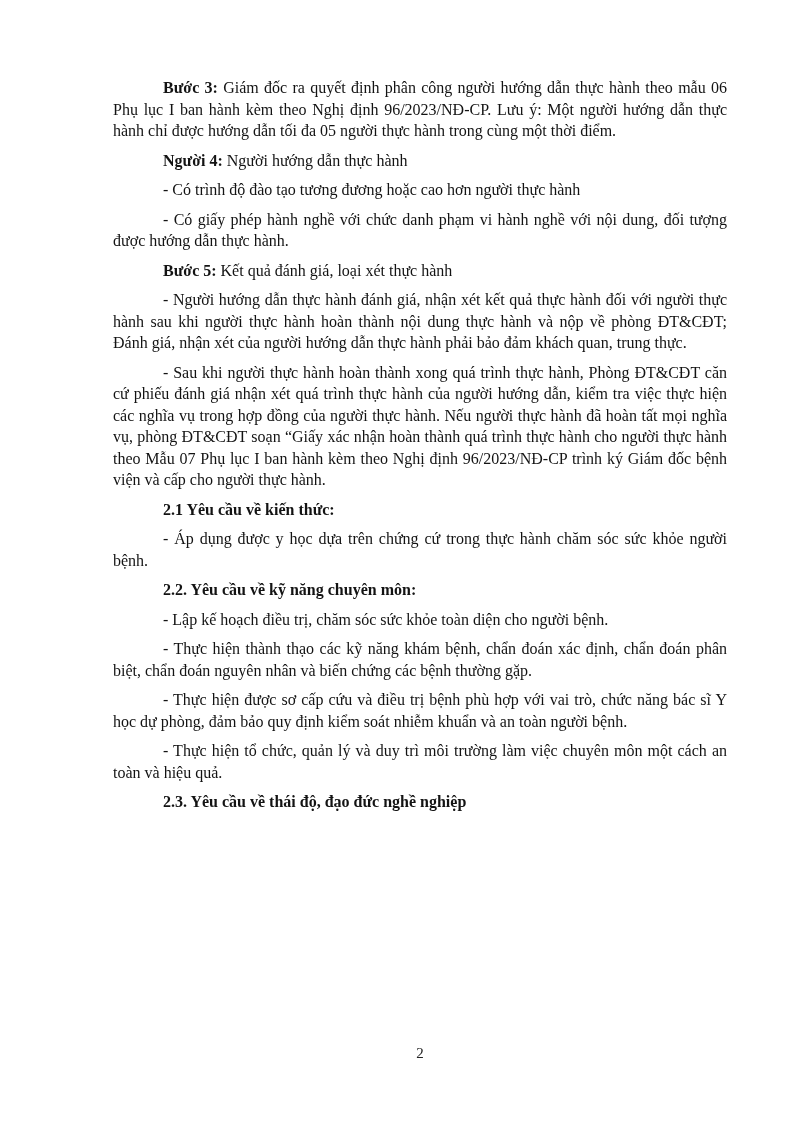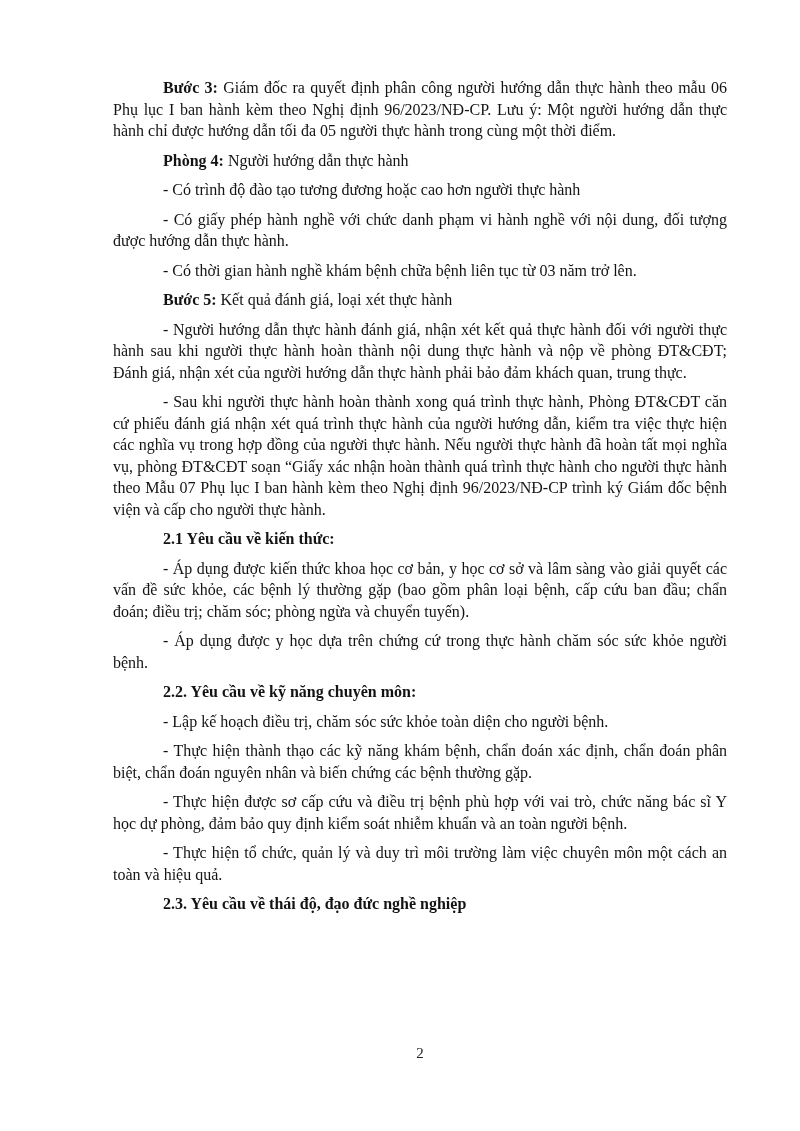--- a/index.html
+++ b/index.html
@@ -44,29 +44,27 @@
     font-size: 15px;
     color: #222222;
   }
 </style>
 </head>
 <body>
 
 <main class="page">
   <section class="doc-body" id="doc-body">
       <p class="para para-step"><b>Bước 3:</b><span> Giám đốc ra quyết định phân công người hướng dẫn thực hành theo mẫu 06 Phụ lục I ban hành kèm theo Nghị định 96/2023/NĐ-CP. Lưu ý: Một người hướng dẫn thực hành chỉ được hướng dẫn tối đa 05 người thực hành trong cùng một thời điểm.</span></p>
-      <p class="para para-step"><b>Phòng 4:</b><span> Người hướng dẫn thực hành</span></p>
+      <p class="para para-step"><b>Người 4:</b><span> Người hướng dẫn thực hành</span></p>
       <p class="para para-bullet"><span>- Có trình độ đào tạo tương đương hoặc cao hơn người thực hành</span></p>
       <p class="para para-bullet"><span>- Có giấy phép hành nghề với chức danh phạm vi hành nghề với nội dung, đối tượng được hướng dẫn thực hành.</span></p>
-      <p class="para para-bullet"><span>- Có thời gian hành nghề khám bệnh chữa bệnh liên tục từ 03 năm trở lên.</span></p>
       <p class="para para-step"><b>Bước 5:</b><span> Kết quả đánh giá, loại xét thực hành</span></p>
       <p class="para para-bullet"><span>- Người hướng dẫn thực hành đánh giá, nhận xét kết quả thực hành đối với người thực hành sau khi người thực hành hoàn thành nội dung thực hành và nộp về phòng ĐT&amp;CĐT; Đánh giá, nhận xét của người hướng dẫn thực hành phải bảo đảm khách quan, trung thực.</span></p>
       <p class="para para-bullet"><span>- Sau khi người thực hành hoàn thành xong quá trình thực hành, Phòng ĐT&amp;CĐT căn cứ phiếu đánh giá nhận xét quá trình thực hành của người hướng dẫn, kiểm tra việc thực hiện các nghĩa vụ trong hợp đồng của người thực hành. Nếu người thực hành đã hoàn tất mọi nghĩa vụ, phòng ĐT&amp;CĐT soạn “Giấy xác nhận hoàn thành quá trình thực hành cho người thực hành theo Mẫu 07 Phụ lục I ban hành kèm theo Nghị định 96/2023/NĐ-CP trình ký Giám đốc bệnh viện và cấp cho người thực hành.</span></p>
       <p class="para para-subheading"><b>2.1 Yêu cầu về kiến thức:</b></p>
-      <p class="para para-bullet"><span>- Áp dụng được kiến thức khoa học cơ bản, y học cơ sở và lâm sàng vào giải quyết các vấn đề sức khỏe, các bệnh lý thường gặp (bao gồm phân loại bệnh, cấp cứu ban đầu; chẩn đoán; điều trị; chăm sóc; phòng ngừa và chuyển tuyến).</span></p>
       <p class="para para-bullet"><span>- Áp dụng được y học dựa trên chứng cứ trong thực hành chăm sóc sức khỏe người bệnh.</span></p>
       <p class="para para-subheading"><b>2.2. Yêu cầu về kỹ năng chuyên môn:</b></p>
       <p class="para para-bullet"><span>- Lập kế hoạch điều trị, chăm sóc sức khỏe toàn diện cho người bệnh.</span></p>
       <p class="para para-bullet"><span>- Thực hiện thành thạo các kỹ năng khám bệnh, chẩn đoán xác định, chẩn đoán phân biệt, chẩn đoán nguyên nhân và biến chứng các bệnh thường gặp.</span></p>
       <p class="para para-bullet"><span>- Thực hiện được sơ cấp cứu và điều trị bệnh phù hợp với vai trò, chức năng bác sĩ Y học dự phòng, đảm bảo quy định kiểm soát nhiễm khuẩn và an toàn người bệnh.</span></p>
       <p class="para para-bullet"><span>- Thực hiện tổ chức, quản lý và duy trì môi trường làm việc chuyên môn một cách an toàn và hiệu quả.</span></p>
       <p class="para para-subheading"><b>2.3. Yêu cầu về thái độ, đạo đức nghề nghiệp</b></p>
     </section>
   <footer class="page-footer">
     <span class="page-number">2</span>

